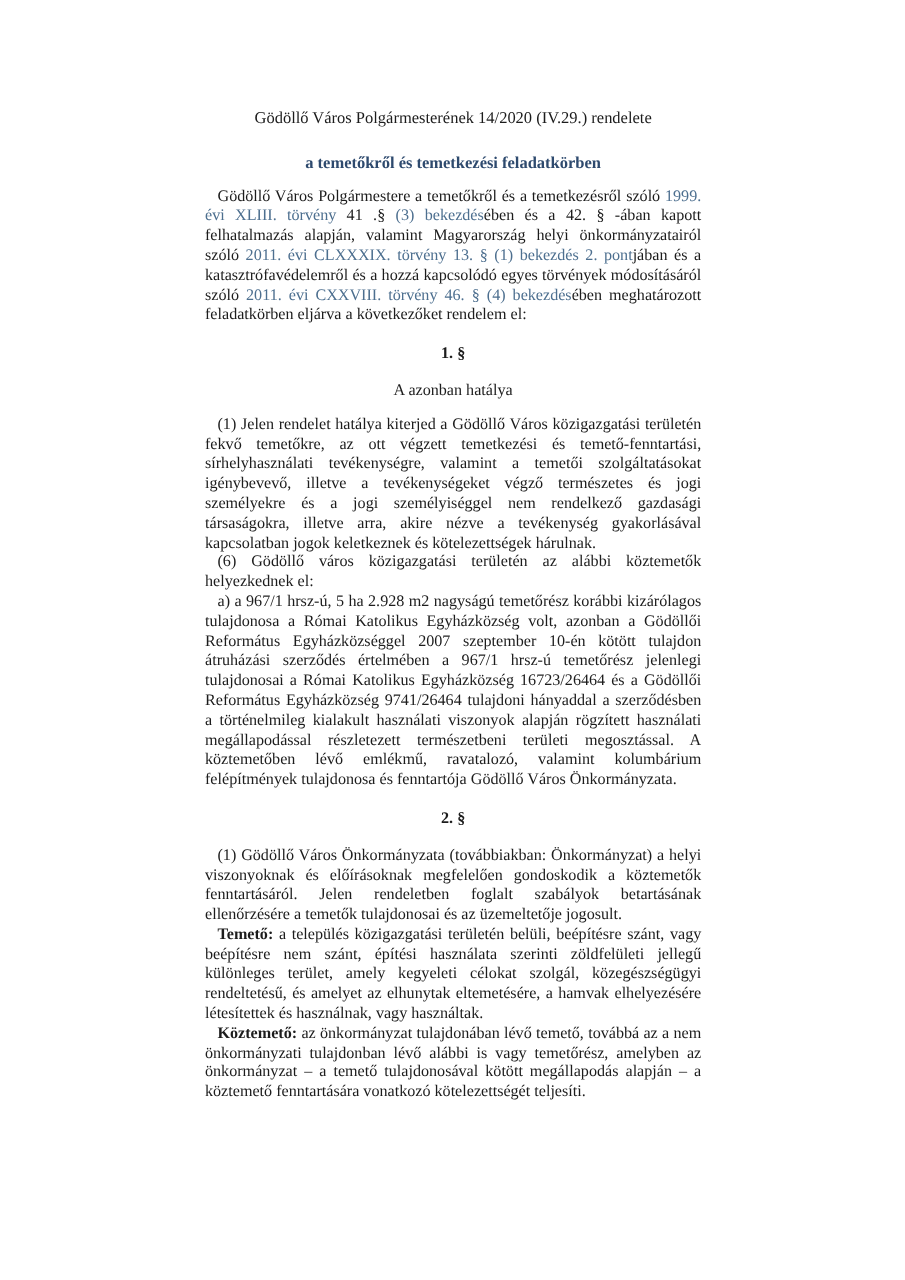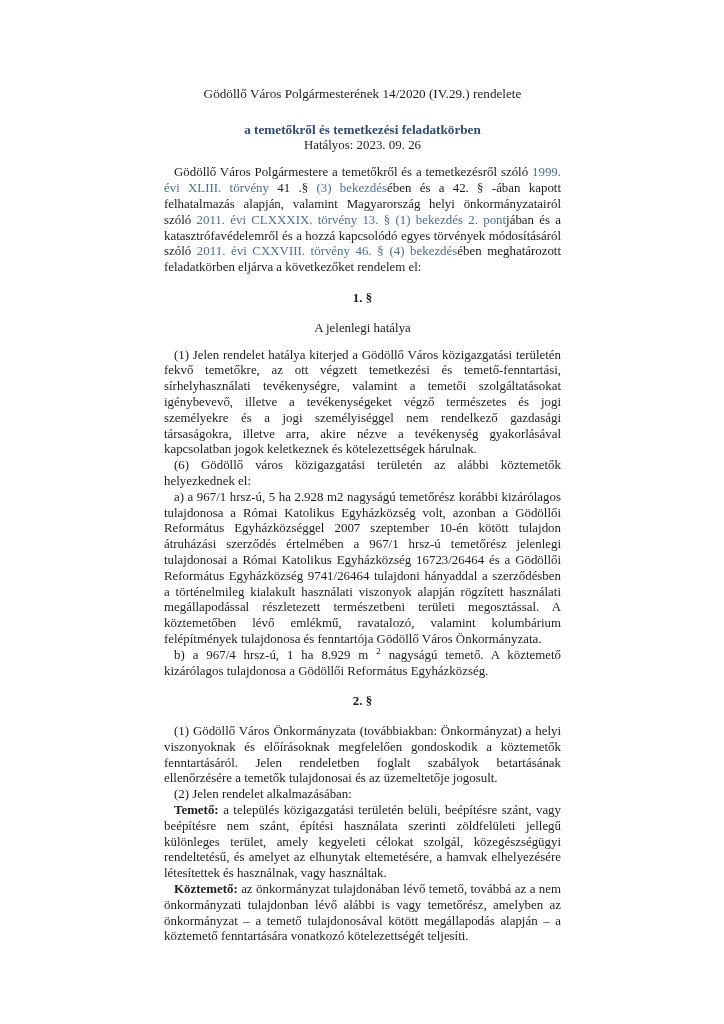--- a/index.html
+++ b/index.html
@@ -49,29 +49,26 @@
   .bold{font-weight:bold;margin-top:38px;}
   sup.sup-num{font-size:0.68em;line-height:0;vertical-align:super;}
 </style>
 </head>
 <body>
 
 <div class="page">
   <div class="doc-header">
     <h1 class="doc-title">Gödöllő Város Polgármesterének 14/2020 (IV.29.) rendelete</h1>
     <p class="doc-subtitle">a temetőkről és temetkezési feladatkörben</p>
-    <p class="doc-effective">Hatályos: 2023. 09. 26</p>
   </div>
   <div class="doc-body">
       <p class="para"><span class="">Gödöllő Város Polgármestere a temetőkről és a temetkezésről szóló </span><a class="law-link">1999. évi XLIII. törvény</a><span class=""> 41 .§ </span><a class="law-link">(3) bekezdés</a><span class="">ében és a 42. § -ában kapott felhatalmazás alapján, valamint Magyarország helyi önkormányzatairól szóló </span><a class="law-link">2011. évi CLXXXIX. törvény 13. § (1) bekezdés 2. pont</a><span class="">jában és a katasztrófavédelemről és a hozzá kapcsolódó egyes törvények módosításáról szóló </span><a class="law-link">2011. évi CXXVIII. törvény 46. § (4) bekezdés</a><span class="">ében meghatározott feladatkörben eljárva a következőket rendelem el:</span></p>
       <div class="section-number">1. §</div>
-      <div class="section-title">A jelenlegi hatálya</div>
+      <div class="section-title">A azonban hatálya</div>
       <p class="para"><span class="">(1) Jelen rendelet hatálya kiterjed a Gödöllő Város közigazgatási területén fekvő temetőkre, az ott végzett temetkezési és temető-fenntartási, sírhelyhasználati tevékenységre, valamint a temetői szolgáltatásokat igénybevevő, illetve a tevékenységeket végző természetes és jogi személyekre és a jogi személyiséggel nem rendelkező gazdasági társaságokra, illetve arra, akire nézve a tevékenység gyakorlásával kapcsolatban jogok keletkeznek és kötelezettségek hárulnak.</span></p>
       <p class="para"><span class="">(6) Gödöllő város közigazgatási területén az alábbi köztemetők helyezkednek el:</span></p>
       <p class="para"><span class="">a) a 967/1 hrsz-ú, 5 ha 2.928 m2 nagyságú temetőrész korábbi kizárólagos tulajdonosa a Római Katolikus Egyházközség volt, azonban a Gödöllői Református Egyházközséggel 2007 szeptember 10-én kötött tulajdon átruházási szerződés értelmében a 967/1 hrsz-ú temetőrész jelenlegi tulajdonosai a Római Katolikus Egyházközség 16723/26464 és a Gödöllői Református Egyházközség 9741/26464 tulajdoni hányaddal a szerződésben a történelmileg kialakult használati viszonyok alapján rögzített használati megállapodással részletezett természetbeni területi megosztással. A köztemetőben lévő emlékmű, ravatalozó, valamint kolumbárium felépítmények tulajdonosa és fenntartója Gödöllő Város Önkormányzata.</span></p>
-      <p class="para"><span class="">b) a 967/4 hrsz-ú, 1 ha 8.929 m </span><sup class="sup-num">2</sup><span class=""> nagyságú temető. A köztemető kizárólagos tulajdonosa a Gödöllői Református Egyházközség.</span></p>
       <div class="section-number">2. §</div>
       <p class="para"><span class="">(1) Gödöllő Város Önkormányzata (továbbiakban: Önkormányzat) a helyi viszonyoknak és előírásoknak megfelelően gondoskodik a köztemetők fenntartásáról. Jelen rendeletben foglalt szabályok betartásának ellenőrzésére a temetők tulajdonosai és az üzemeltetője jogosult.</span></p>
-      <p class="para"><span class="">(2) Jelen rendelet alkalmazásában:</span></p>
       <p class="para"><span class="bold">Temető:</span><span class=""> a település közigazgatási területén belüli, beépítésre szánt, vagy beépítésre nem szánt, építési használata szerinti zöldfelületi jellegű különleges terület, amely kegyeleti célokat szolgál, közegészségügyi rendeltetésű, és amelyet az elhunytak eltemetésére, a hamvak elhelyezésére létesítettek és használnak, vagy használtak.</span></p>
       <p class="para"><span class="bold">Köztemető:</span><span class=""> az önkormányzat tulajdonában lévő temető, továbbá az a nem önkormányzati tulajdonban lévő alábbi is vagy temetőrész, amelyben az önkormányzat – a temető tulajdonosával kötött megállapodás alapján – a köztemető fenntartására vonatkozó kötelezettségét teljesíti.</span></p>
     </div>
 </div>
 
 </body></html>

